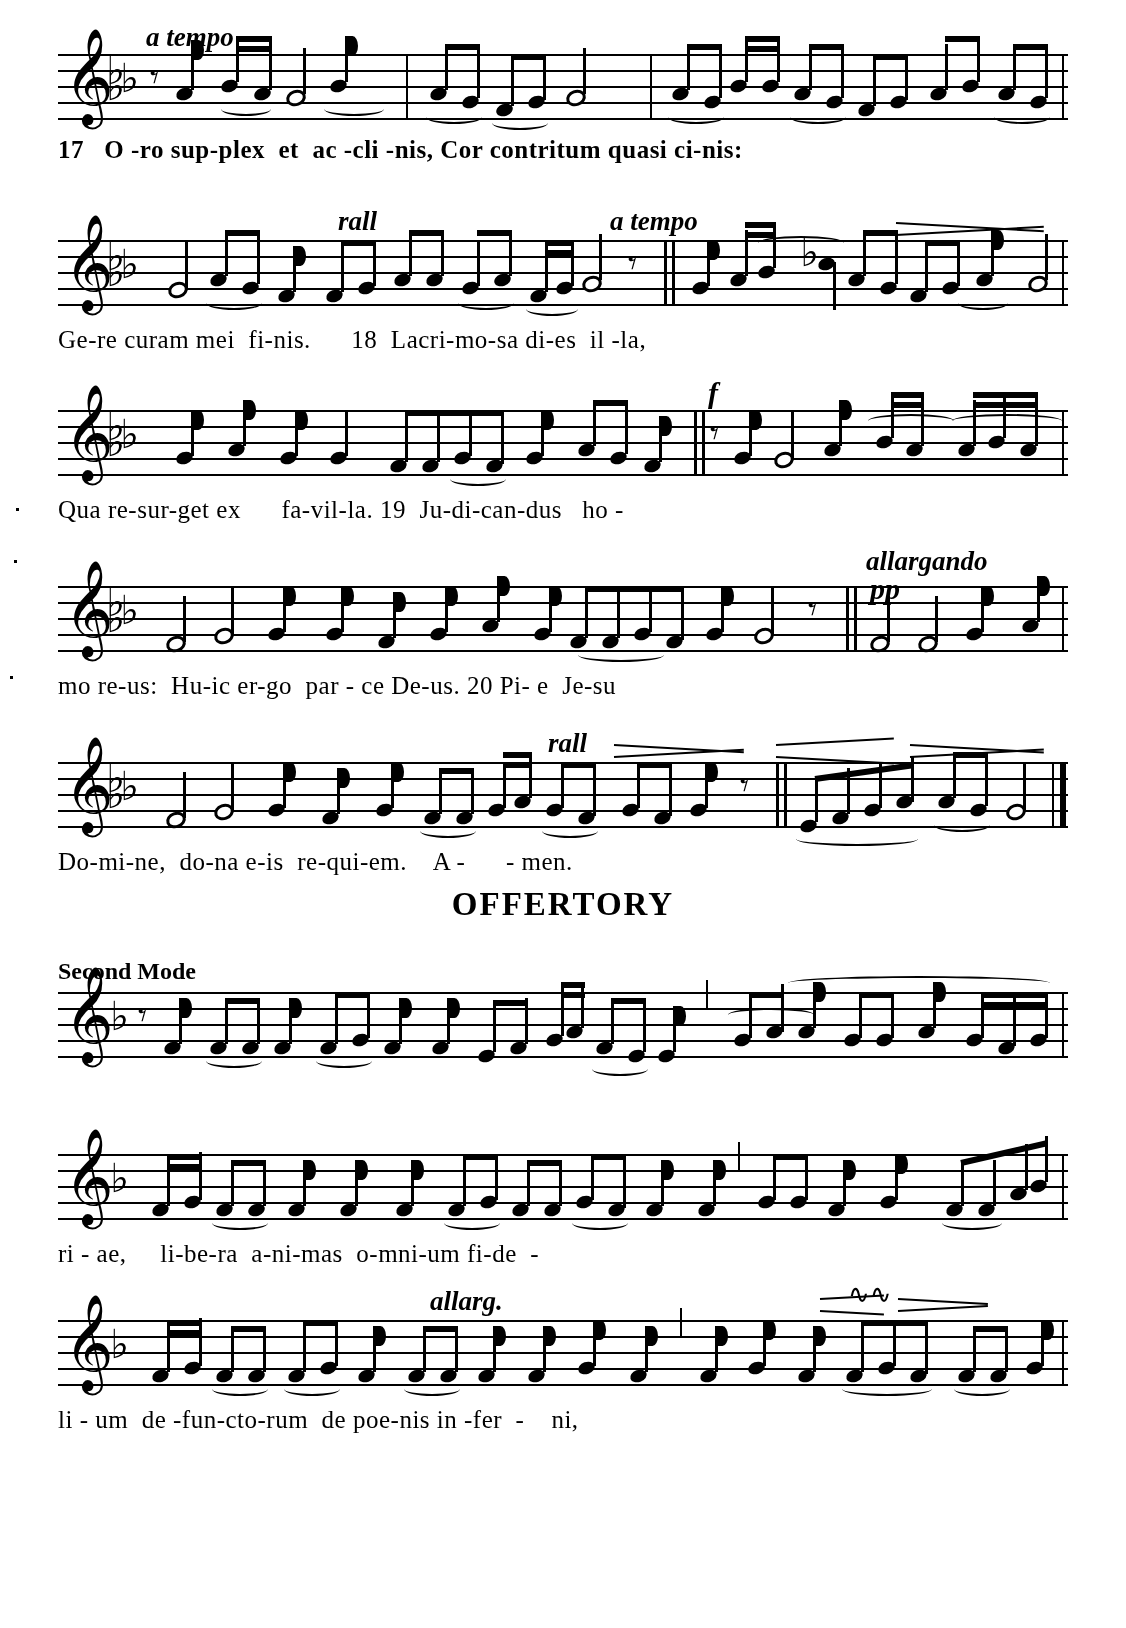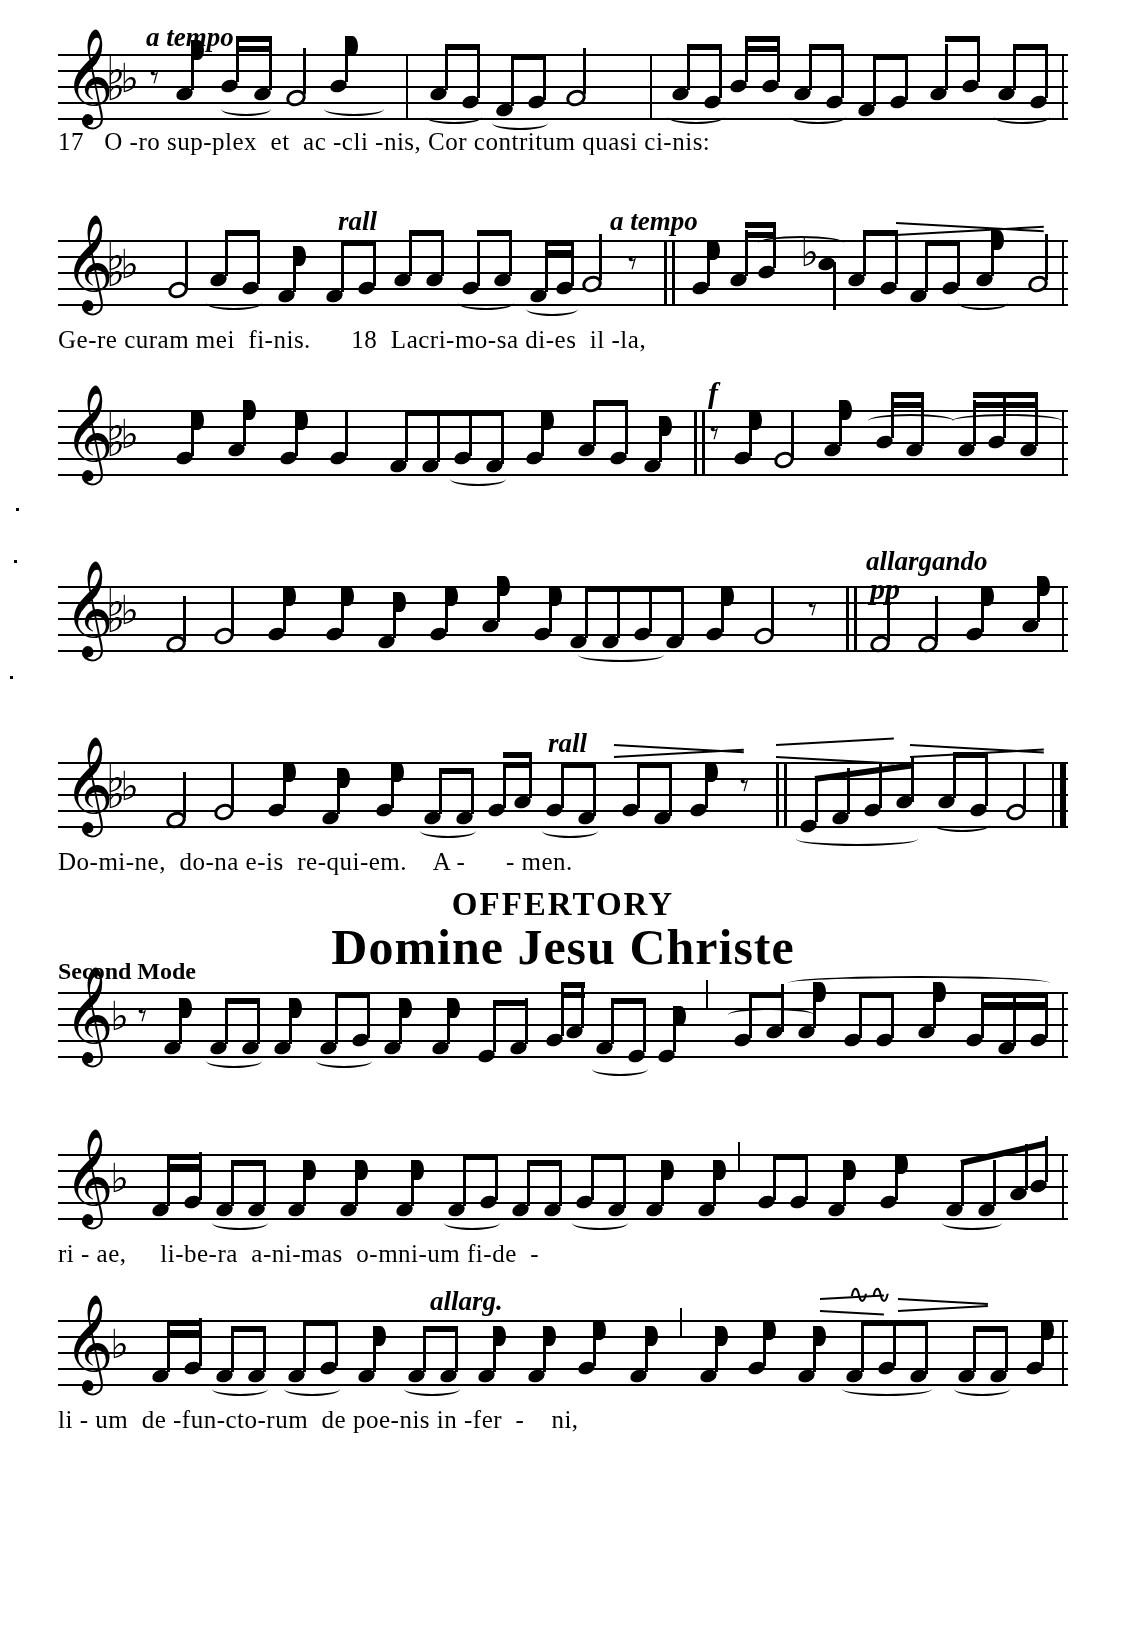--- a/index.html
+++ b/index.html
@@ -338,21 +338,21 @@
       <div class="note" style="left:940px; top:34px;"></div>
       <div class="stem" style="left:955px; top:-10px; height:46px;"></div>
       <div class="note" style="left:972px; top:42px;"></div>
       <div class="stem" style="left:987px; top:-10px; height:54px;"></div>
       <div class="beam" style="left:955px; top:-10px; width:35px;"></div>
       <div class="slur" style="left:936px; top:56px; width:56px;"></div>
 
       <div class="barline" style="left:1004px;"></div>
     </div>
   </div>
-  <div class="lyrics" style="top:128px;">17   O -ro sup-plex  et  ac -cli -nis, Cor contritum quasi ci-nis:</div>
+  <div class="lyrics" style="top:136px;font-weight:bold;">17   O -ro sup-plex  et  ac -cli -nis, Cor contritum quasi ci-nis:</div>
 
   <div class="system" style="top:240px;">
     <div class="expr" style="left:280px; top:-32px;">rall</div>
     <div class="expr" style="left:552px; top:-32px;">a tempo</div>
     <div class="hairpin dim" style="left:838px; top:-18px; width:148px;">
         <i class="a"></i>
         <i class="b"></i>
       </div>
     <div class="staff">
       <div class="line l1"></div>
@@ -541,20 +541,21 @@
       <div class="stem" style="left:945px; top:-18px; height:46px;"></div>
       <div class="note" style="left:962px; top:34px;"></div>
       <div class="stem" style="left:977px; top:-18px; height:54px;"></div>
       <div class="beam" style="left:915px; top:-18px; width:64px;"></div>
       <div class="beam" style="left:915px; top:-8px; width:64px;"></div>
       <div class="slur up" style="left:894px; top:4px; width:110px;"></div>
 
       <div class="barline" style="left:1004px;"></div>
     </div>
   </div>
+  <div class="lyrics" style="top:496px;">Qua re-sur-get ex      fa-vil-la. 19  Ju-di-can-dus   ho -</div>
 
   <div class="system" style="top:586px;">
     <div class="expr" style="left:808px; top:-38px;">allargando</div>
     <div class="dyn" style="left:812px; top:-12px;">pp</div>
     <div class="staff">
       <div class="line l1"></div>
       <div class="line l2"></div>
       <div class="line l3"></div>
       <div class="line l4"></div>
       <div class="line l5"></div>
@@ -628,20 +629,21 @@
       <div class="stem" style="left:923px; top:0px; height:46px;"></div>
       <div class="flag" style="left:925px; top:0px;"></div>
 
       <div class="note" style="left:964px; top:34px;"></div>
       <div class="stem" style="left:979px; top:-10px; height:46px;"></div>
       <div class="flag" style="left:981px; top:-10px;"></div>
 
       <div class="barline" style="left:1004px;"></div>
     </div>
   </div>
+  <div class="lyrics" style="top:672px;">mo re-us:  Hu-ic er-go  par - ce De-us. 20 Pi- e  Je-su</div>
 
   <div class="system" style="top:762px;">
     <div class="expr" style="left:490px; top:-32px;">rall</div>
     <div class="hairpin dim" style="left:556px; top:-18px; width:130px;">
         <i class="a"></i>
         <i class="b"></i>
       </div>
     <div class="hairpin" style="left:718px; top:-18px; width:118px;">
         <i class="a"></i>
         <i class="b"></i>
@@ -740,21 +742,20 @@
 
       <div class="endbar" style="left:994px;">
         <i class="thin" style="left:0;"></i>
         <i class="thick" style="left:8px;"></i>
       </div>
     </div>
   </div>
   <div class="lyrics" style="top:848px;">Do-mi-ne,  do-na e-is  re-qui-em.    A -      - men.</div>
 
   <div class="offertory-label" style="top:886px;">OFFERTORY</div>
-  <div class="offertory-title" style="top:918px;">Domine Jesu Christe</div>
   <div class="mode-label" style="left:58px; top:958px;">Second Mode</div>
 
   <div class="system" style="top:992px;">
     <div class="staff">
       <div class="line l1"></div>
       <div class="line l2"></div>
       <div class="line l3"></div>
       <div class="line l4"></div>
       <div class="line l5"></div>
       <div class="clef">𝄞</div>

